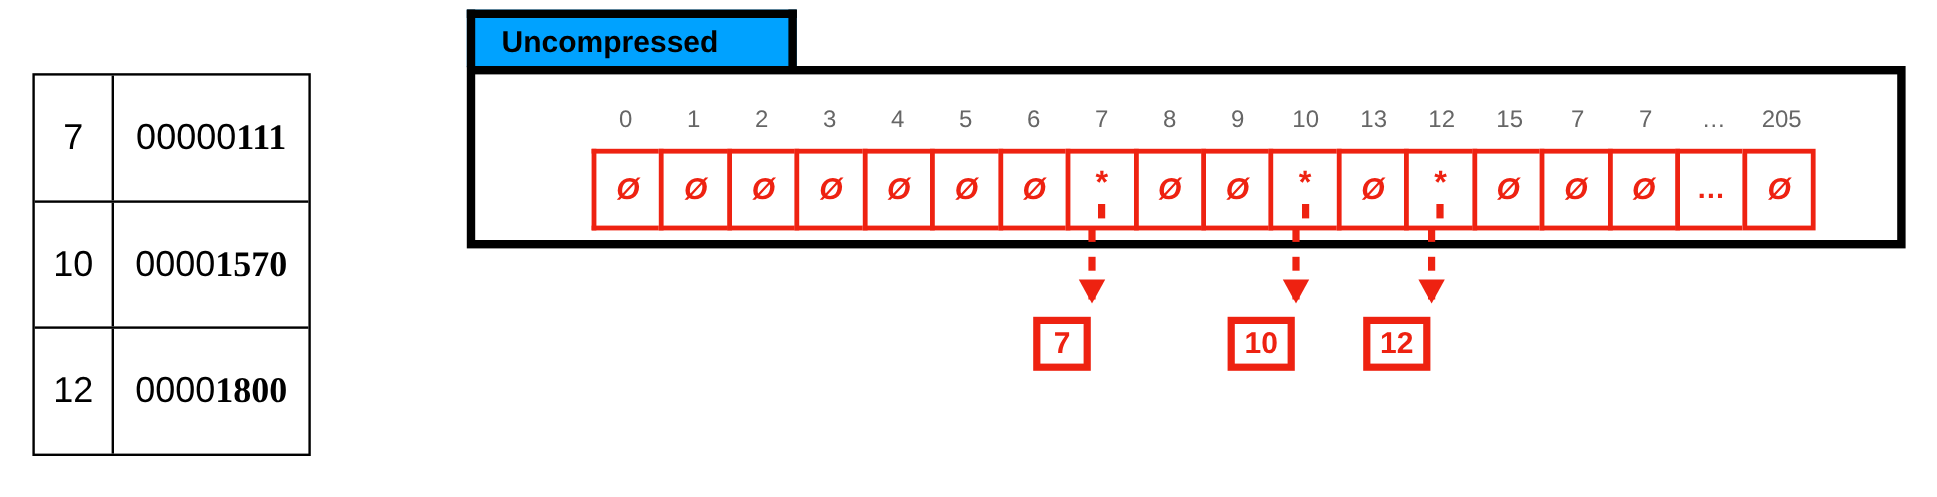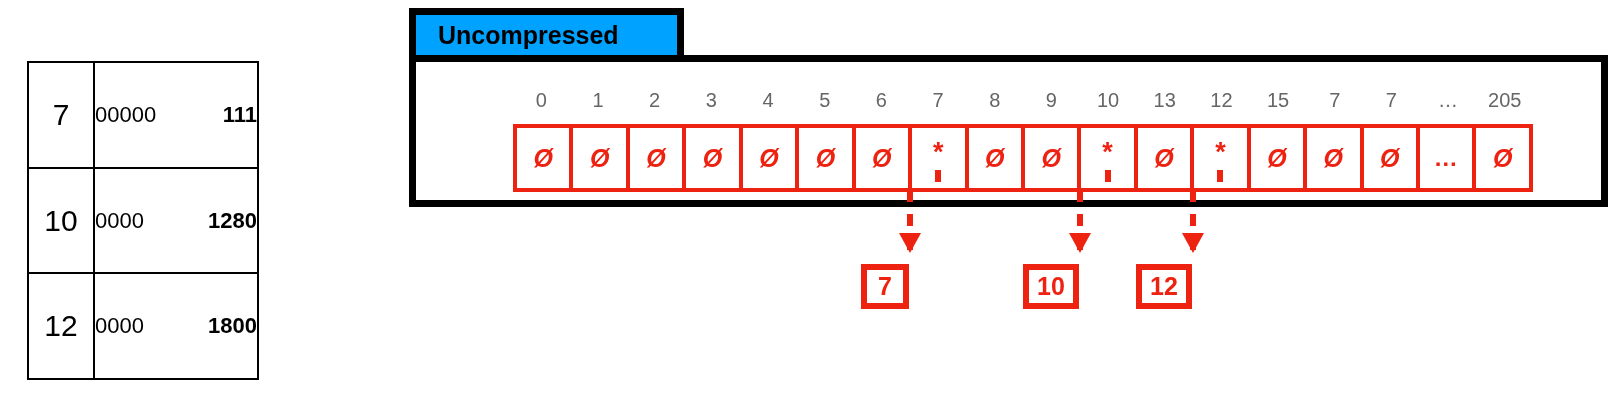--- a/index.html
+++ b/index.html
@@ -44,36 +44,35 @@
     align-items: center;
     justify-content: center;
     font-size: 30px;
     color: #000000;
     letter-spacing: 0px;
   }
   .vt-bin {
     flex: 1 1 auto;
     display: flex;
     align-items: center;
-    justify-content: space-between;
-    font-size: 22px;
+    justify-content: center;
+    font-size: 30px;
     color: #000000;
     white-space: pre;
   }
   .vt-bin .prefix { font-weight: 400; }
-  .vt-bin .suffix { font-weight: 700; }
+  .vt-bin .suffix { font-weight: 700; font-family: Liberation Serif, serif; }
 
   
   #array-panel {
     position: absolute;
     left: 389px;
     top: 8px;
     width: 1199px;
     height: 200px;
-    margin-left: 20px;
   }
   #uncompressed-badge {
     position: absolute;
     left: 0px;
     top: 0px;
     width: 275px;
     height: 48px;
     background: #00a2ff;
     border: 7px solid #000000;
     border-bottom: none;
@@ -213,21 +212,21 @@
 
 <div id="value-table">
 
   <div class="vt-row">
     <div class="vt-dec">7</div>
     <div class="vt-bin"><span class="prefix">00000</span><span class="suffix">111</span></div>
   </div>
 
   <div class="vt-row">
     <div class="vt-dec">10</div>
-    <div class="vt-bin"><span class="prefix">0000</span><span class="suffix">1280</span></div>
+    <div class="vt-bin"><span class="prefix">0000</span><span class="suffix">1570</span></div>
   </div>
 
   <div class="vt-row">
     <div class="vt-dec">12</div>
     <div class="vt-bin"><span class="prefix">0000</span><span class="suffix">1800</span></div>
   </div>
 
 </div>
 
 <div id="array-panel">

